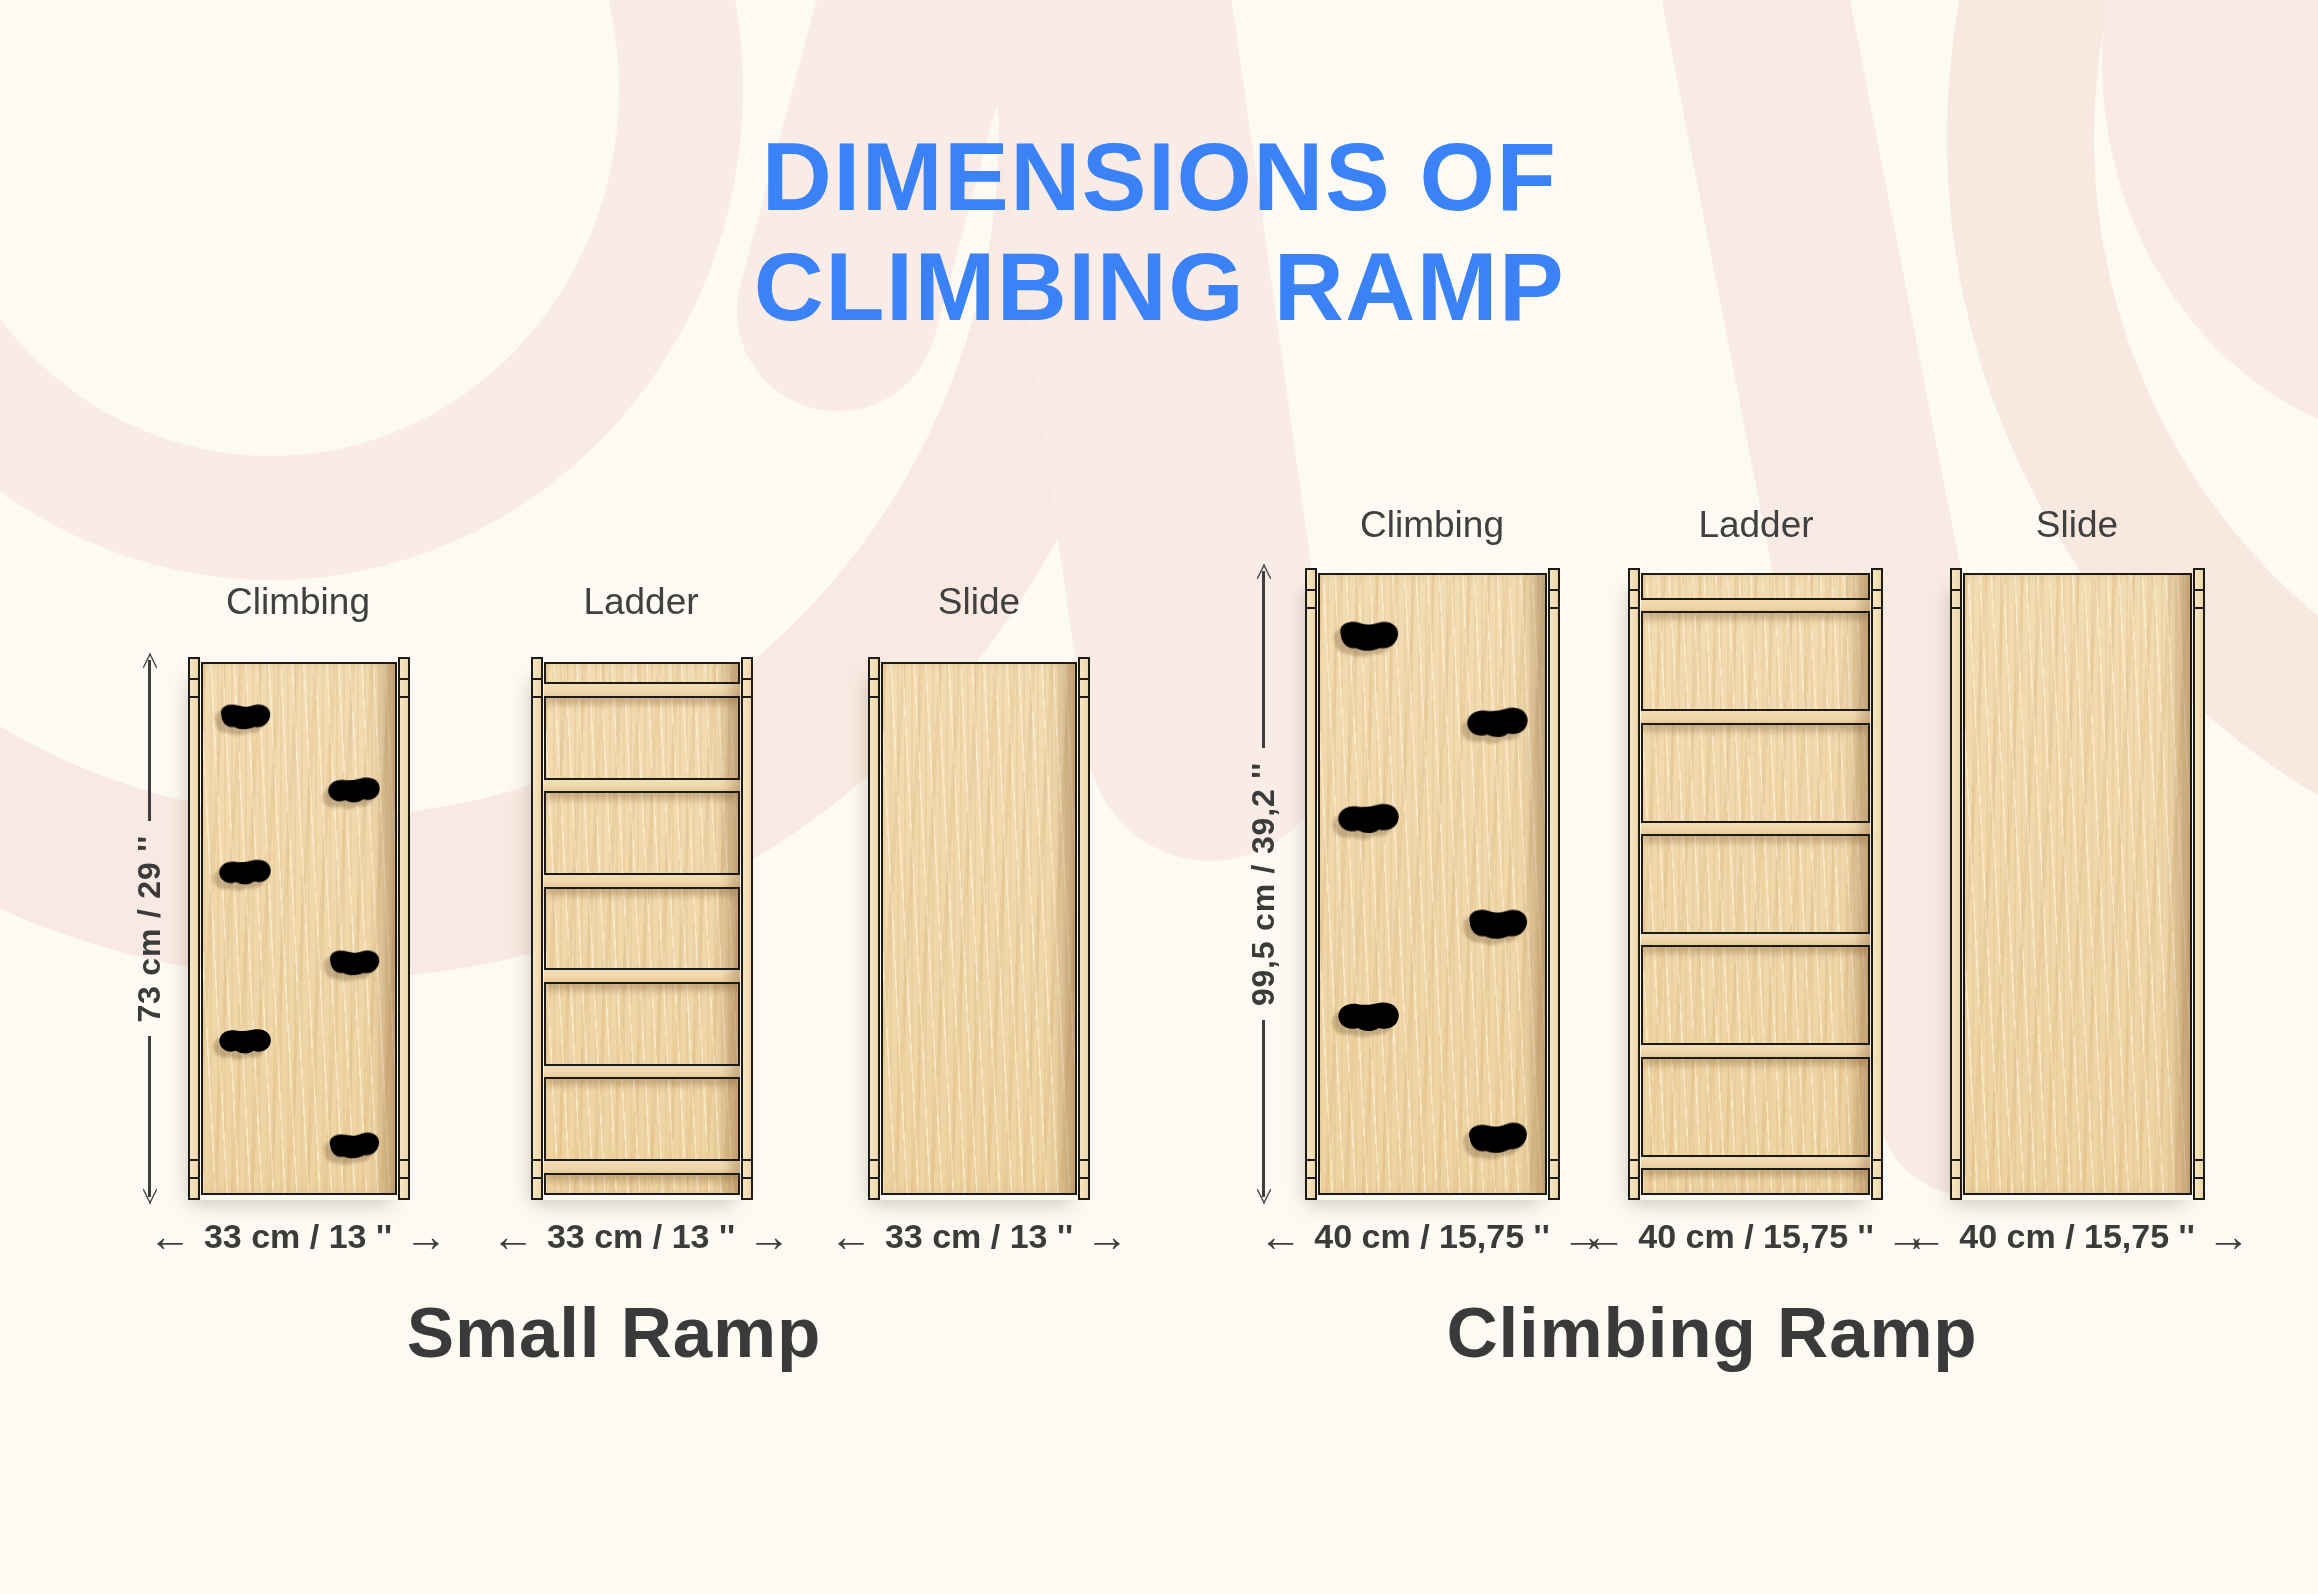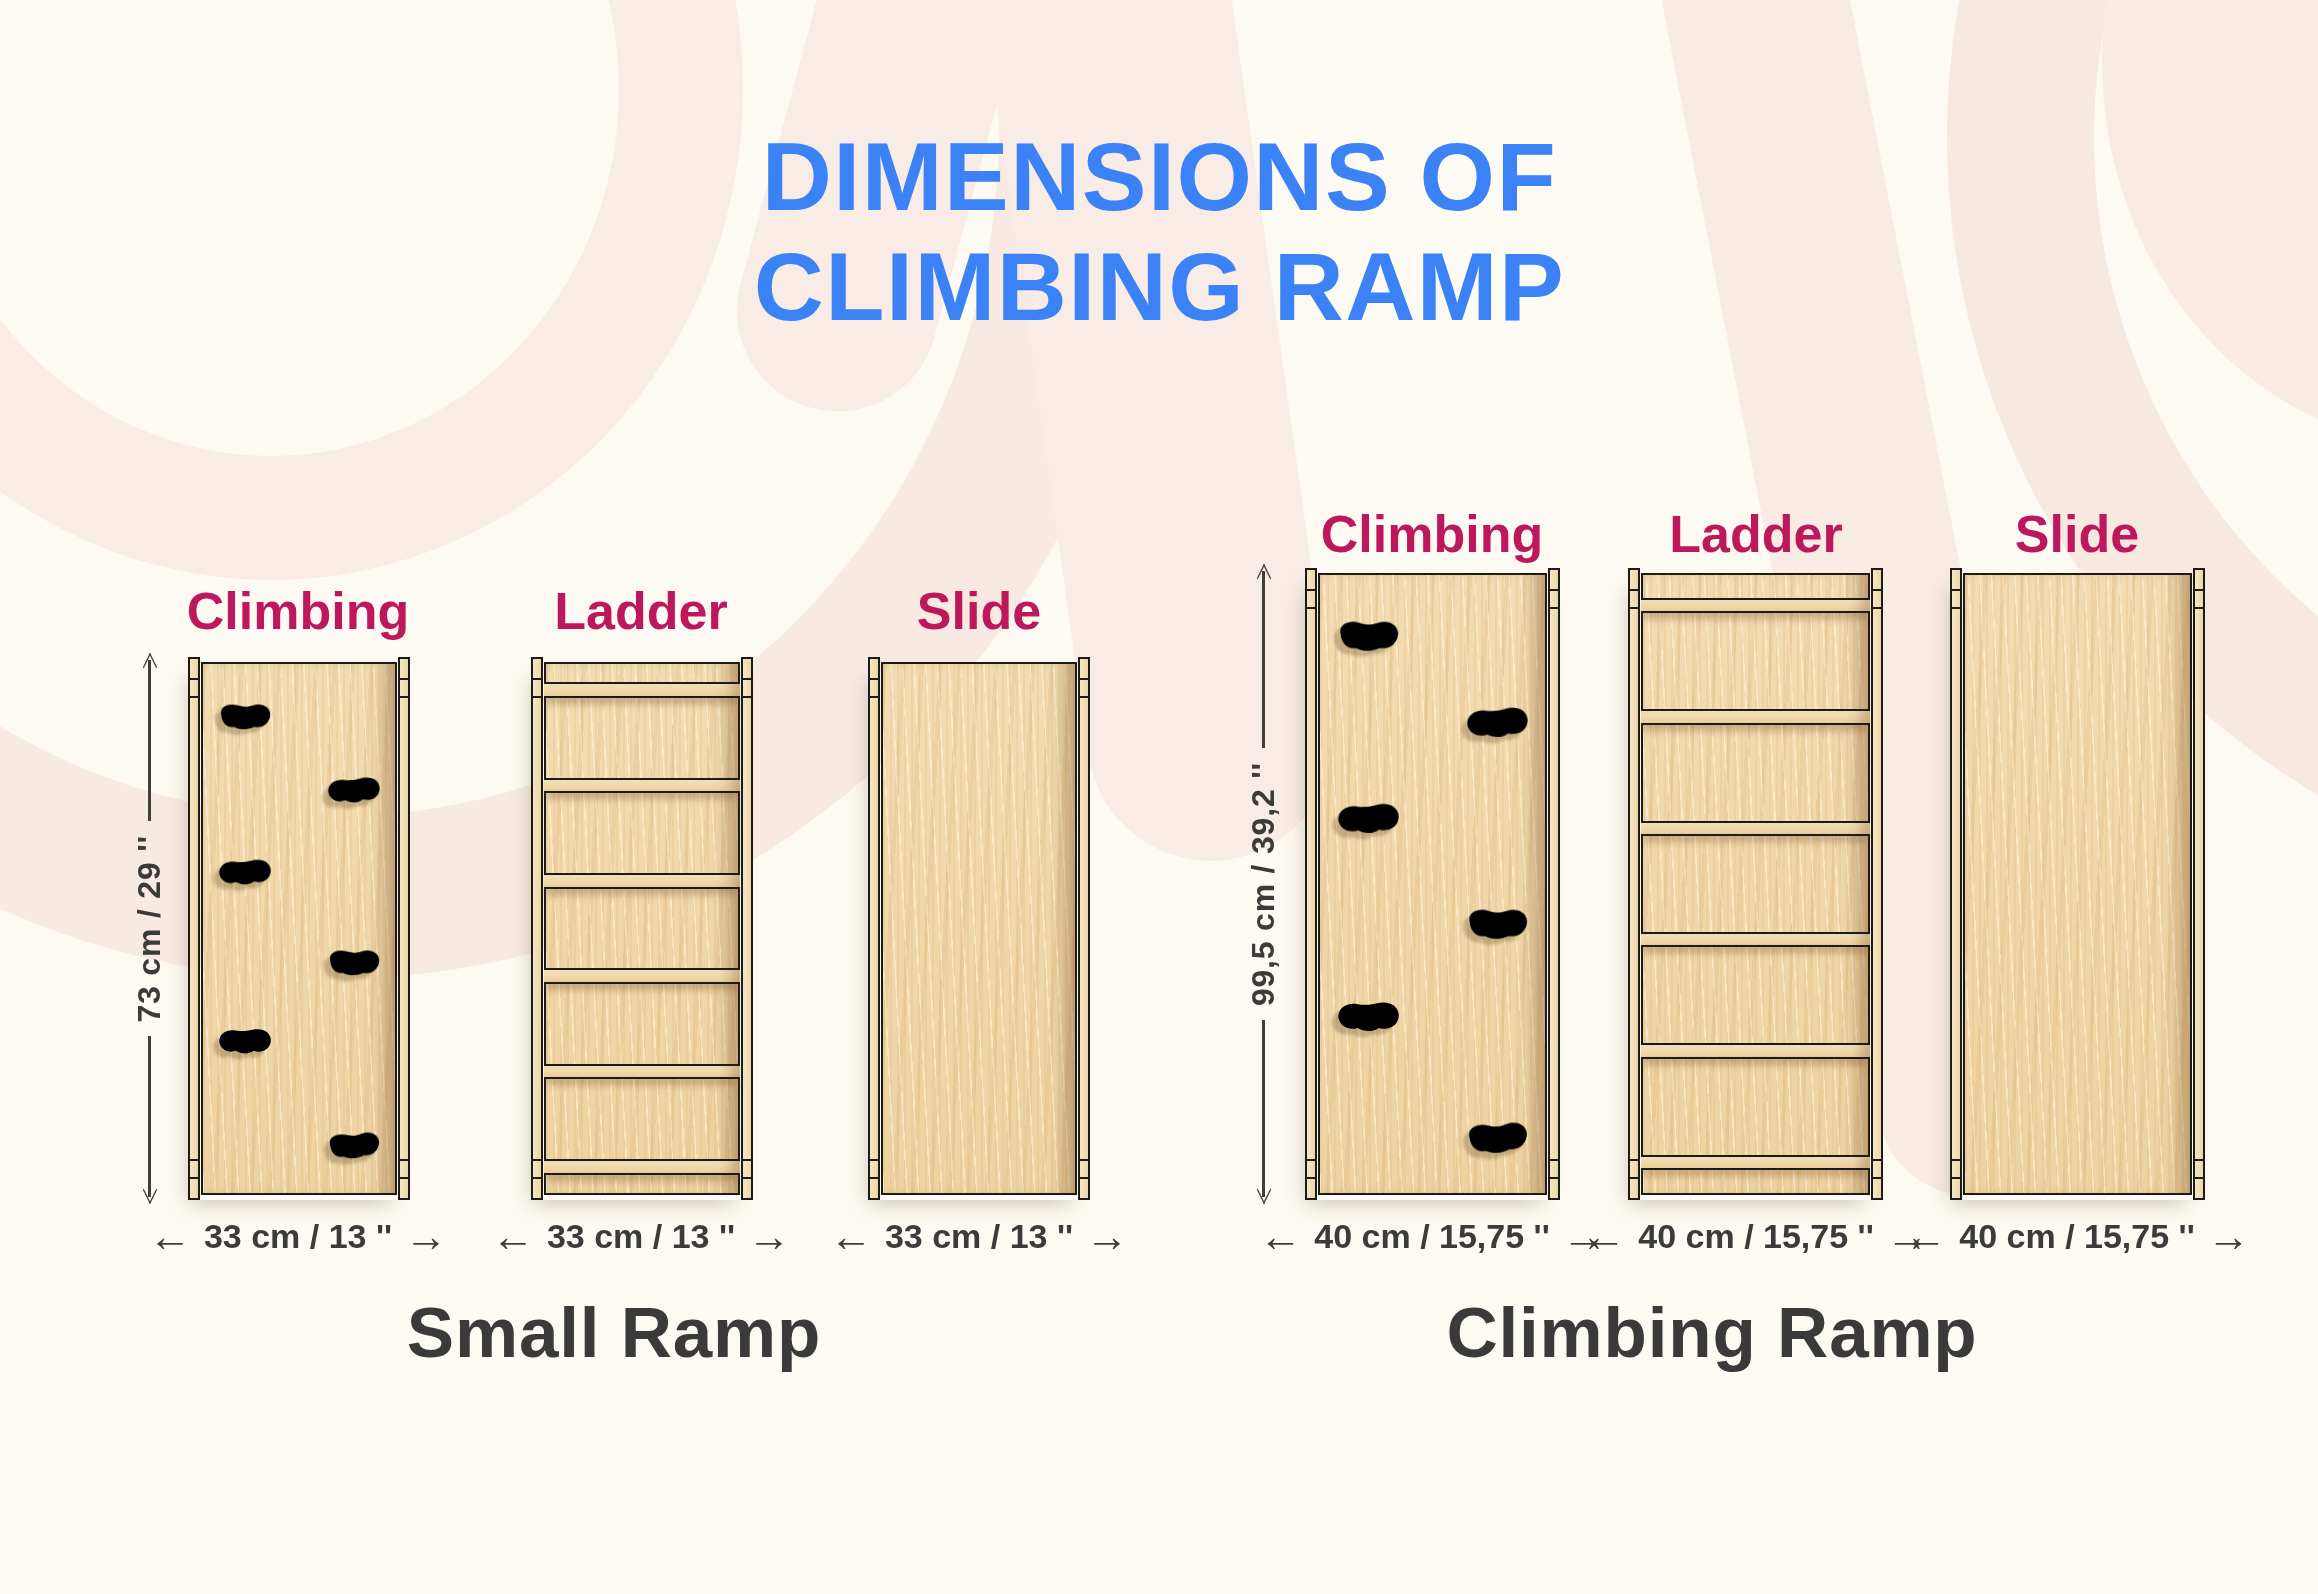--- a/index.html
+++ b/index.html
@@ -26,21 +26,21 @@
   .title{
     position:absolute;left:0;right:0;top:122px;text-align:center;
     font-size:97px;font-weight:bold;line-height:110px;letter-spacing:1.5px;
     color:#3b82f6;
   }
 
   
   .group{position:absolute;inset:0;}
   .plabel{
     position:absolute;transform:translateX(-50%);
-    font-size:52px;font-weight:bold;color:#be185d;white-space:nowrap;
+    font-size:37px;font-weight:normal;color:#404040;white-space:nowrap;
   }
   .gtitle{
     position:absolute;transform:translateX(-50%);
     font-size:71px;font-weight:bold;color:#3a3a3a;letter-spacing:0.8px;white-space:nowrap;text-align:center;
   }
 
   
   .panel{position:absolute;box-shadow:-9.3px 12.4px 20px -10.8px rgba(115,95,70,.38);}
   .rail{
     position:absolute;top:0;bottom:0;width:11.6px;box-sizing:border-box;

